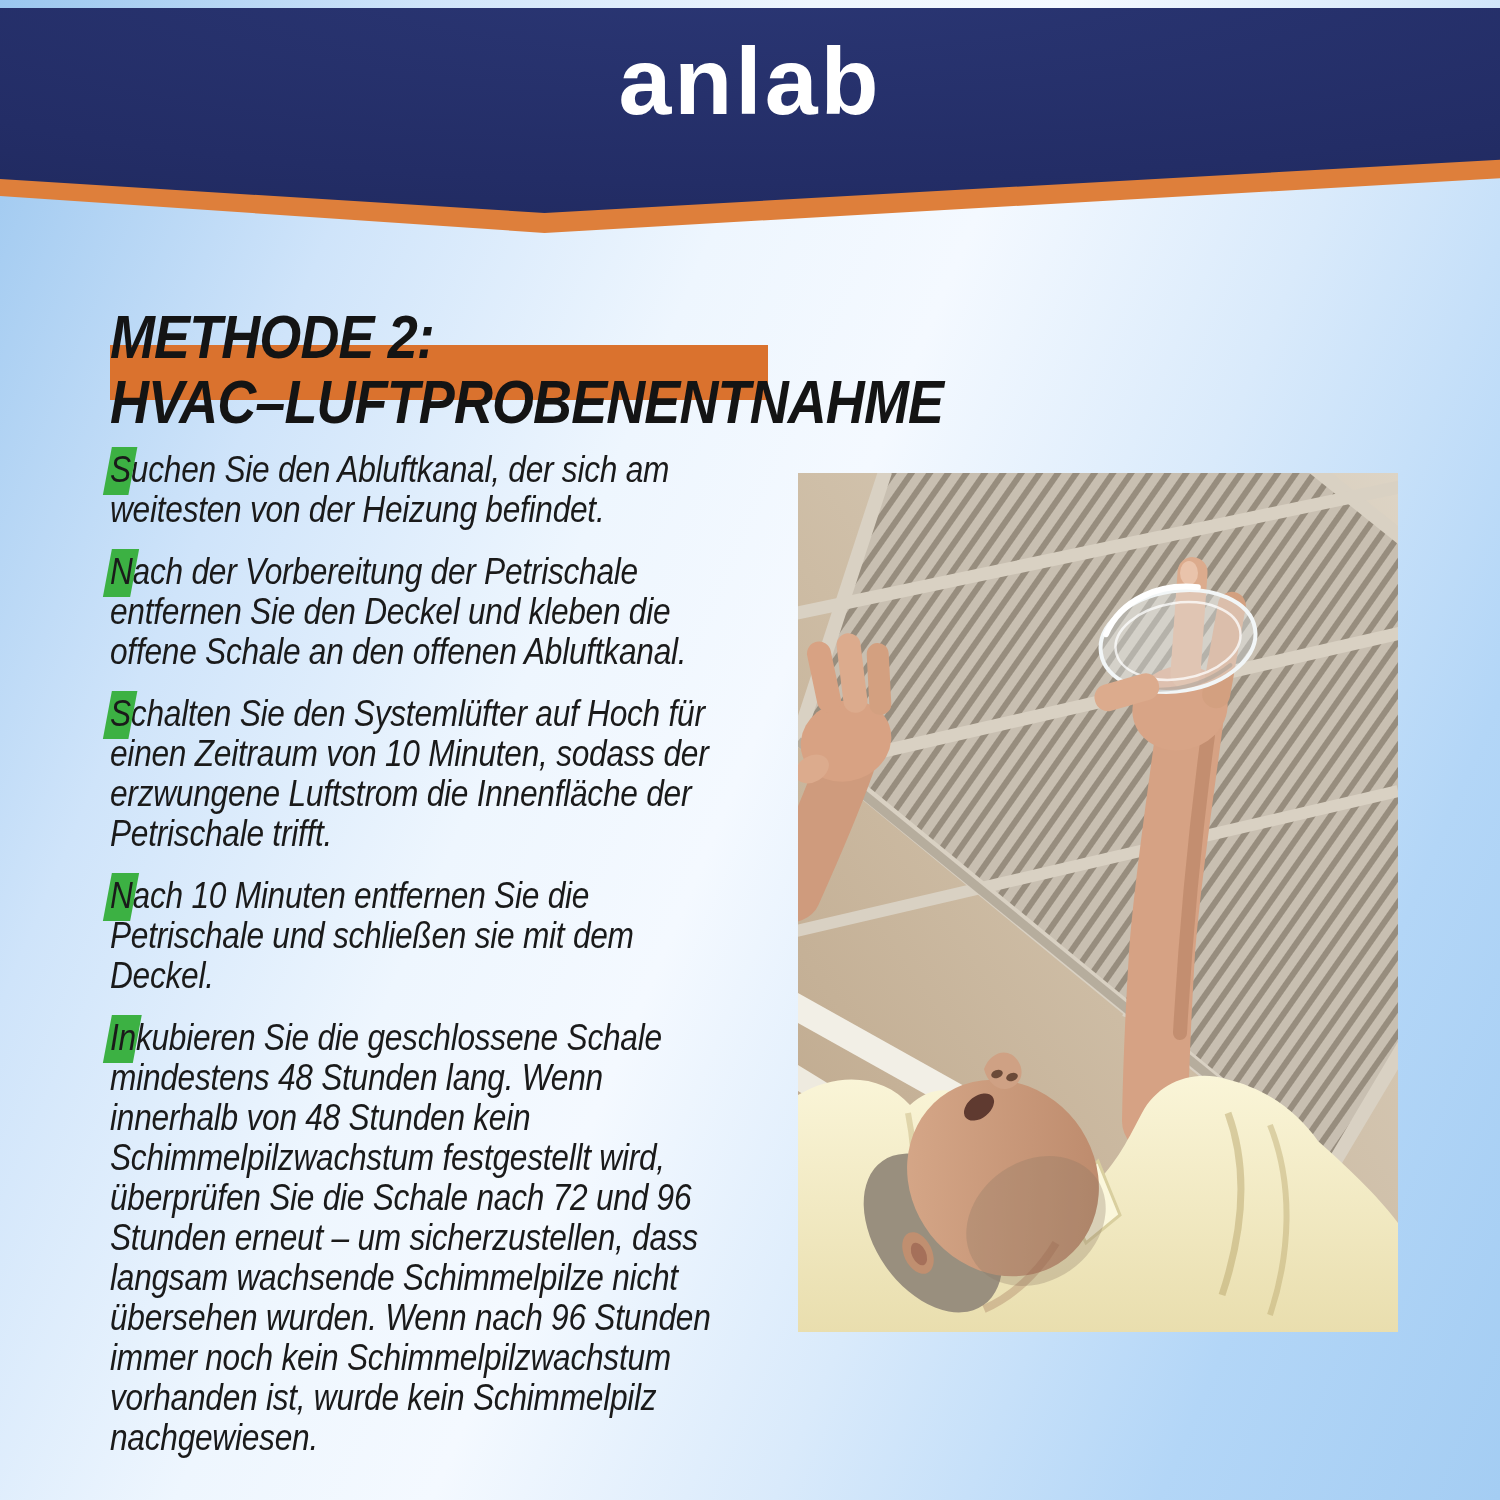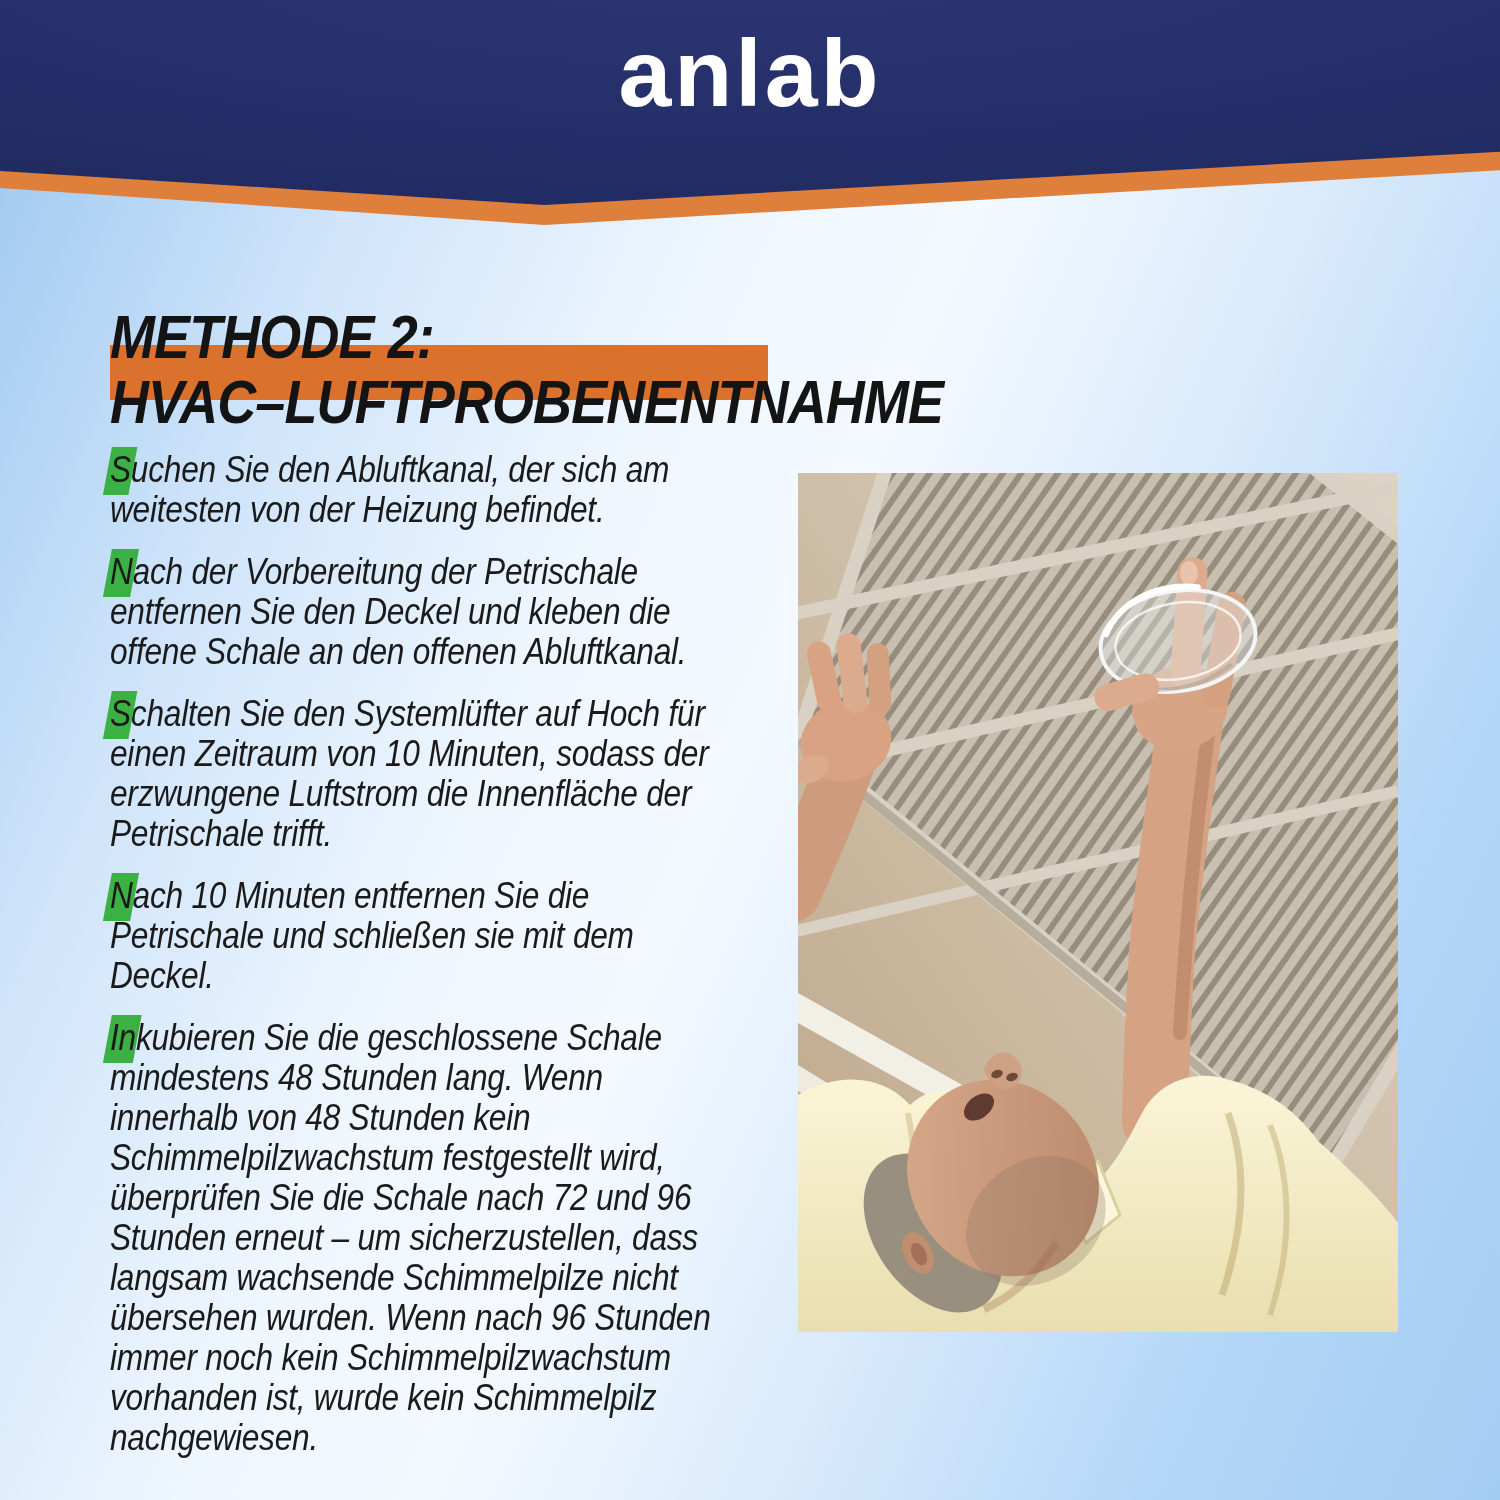--- a/index.html
+++ b/index.html
@@ -10,21 +10,21 @@
     --ink:#141414;
   }
   *{box-sizing:border-box;}
   html,body{margin:0;padding:0;}
   body{
     width:1500px;height:1500px;position:relative;overflow:hidden;
     font-family:"Liberation Sans",sans-serif;
     background:linear-gradient(113deg,#9ac6ef 0%,#cfe4fa 20%,#eef6fe 38%,#f4f9ff 50%,#d9eafb 66%,#b3d6f7 84%,#a4cdf3 100%);
   }
   
-  .header-band{position:absolute;top:0;left:0;width:1500px;height:230px;}
+  .header-band{position:absolute;top:8px;left:0;width:1500px;height:230px;}
   .band-orange{
     position:absolute;inset:0;background:var(--stripe-orange);
     clip-path:polygon(0 0,100% 0,100% 74%,36.3% 97.8%,0 81.7%);
   }
   .band-blue{
     position:absolute;inset:0;
     background:radial-gradient(120% 160% at 50% -20%,#2b3775 0%,var(--navy) 60%,#1d2658 100%);
     clip-path:polygon(0 0,100% 0,100% 66%,36.3% 89.1%,0 74.3%);
   }
   .logo{

